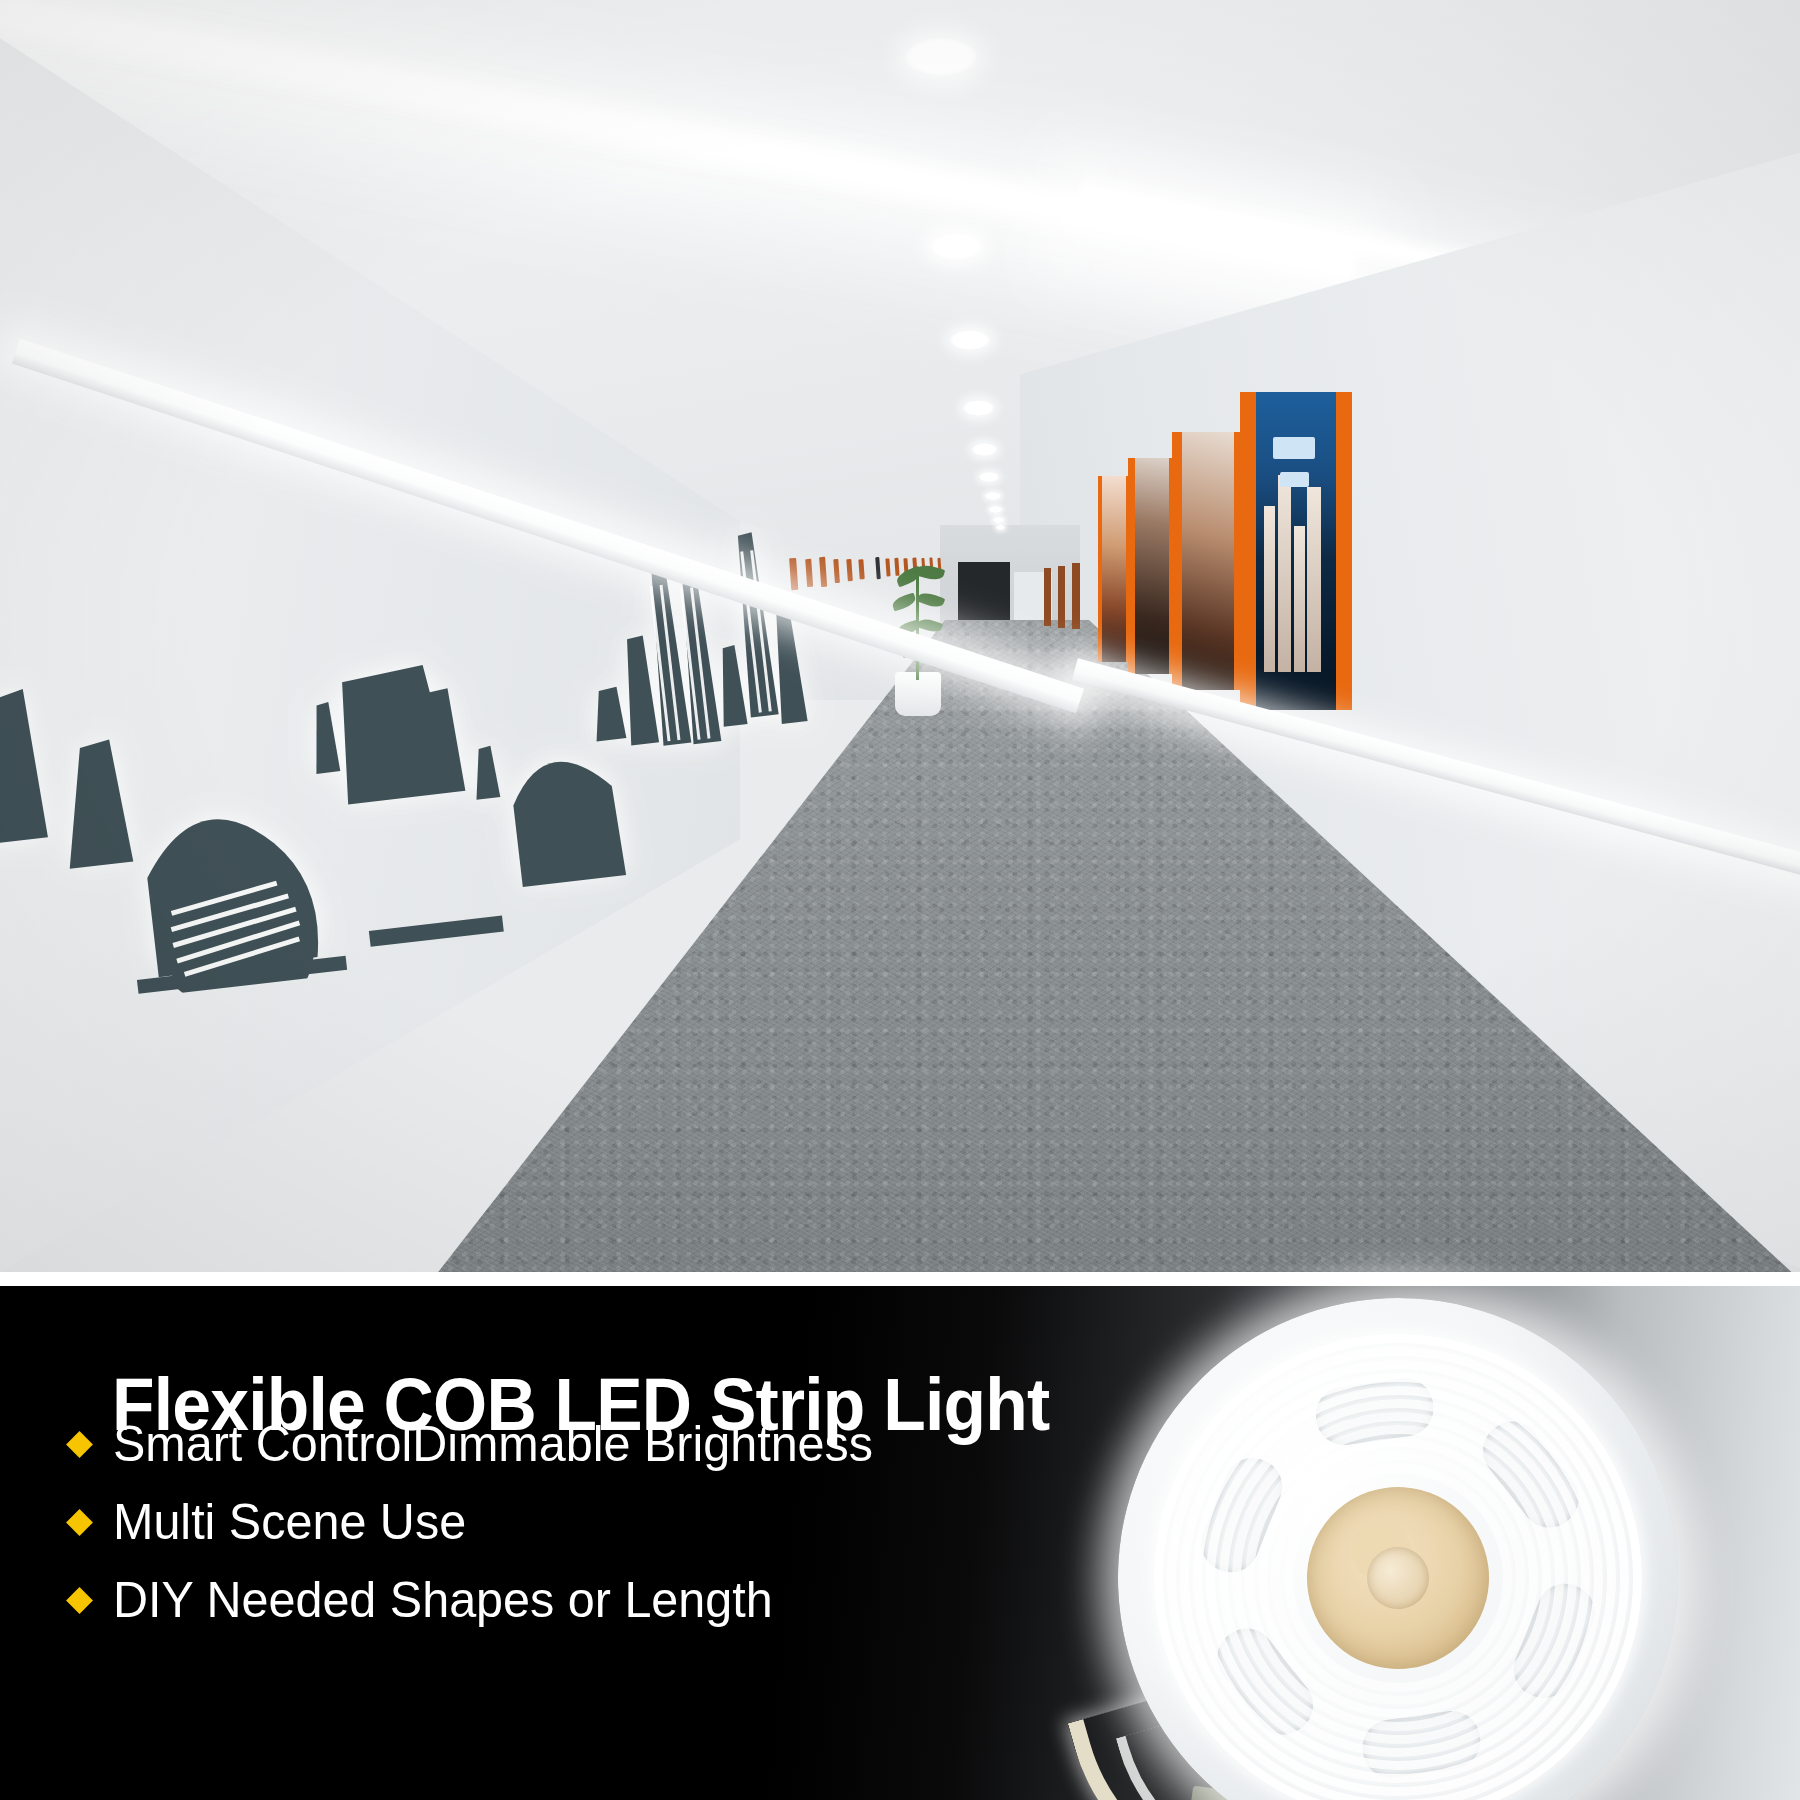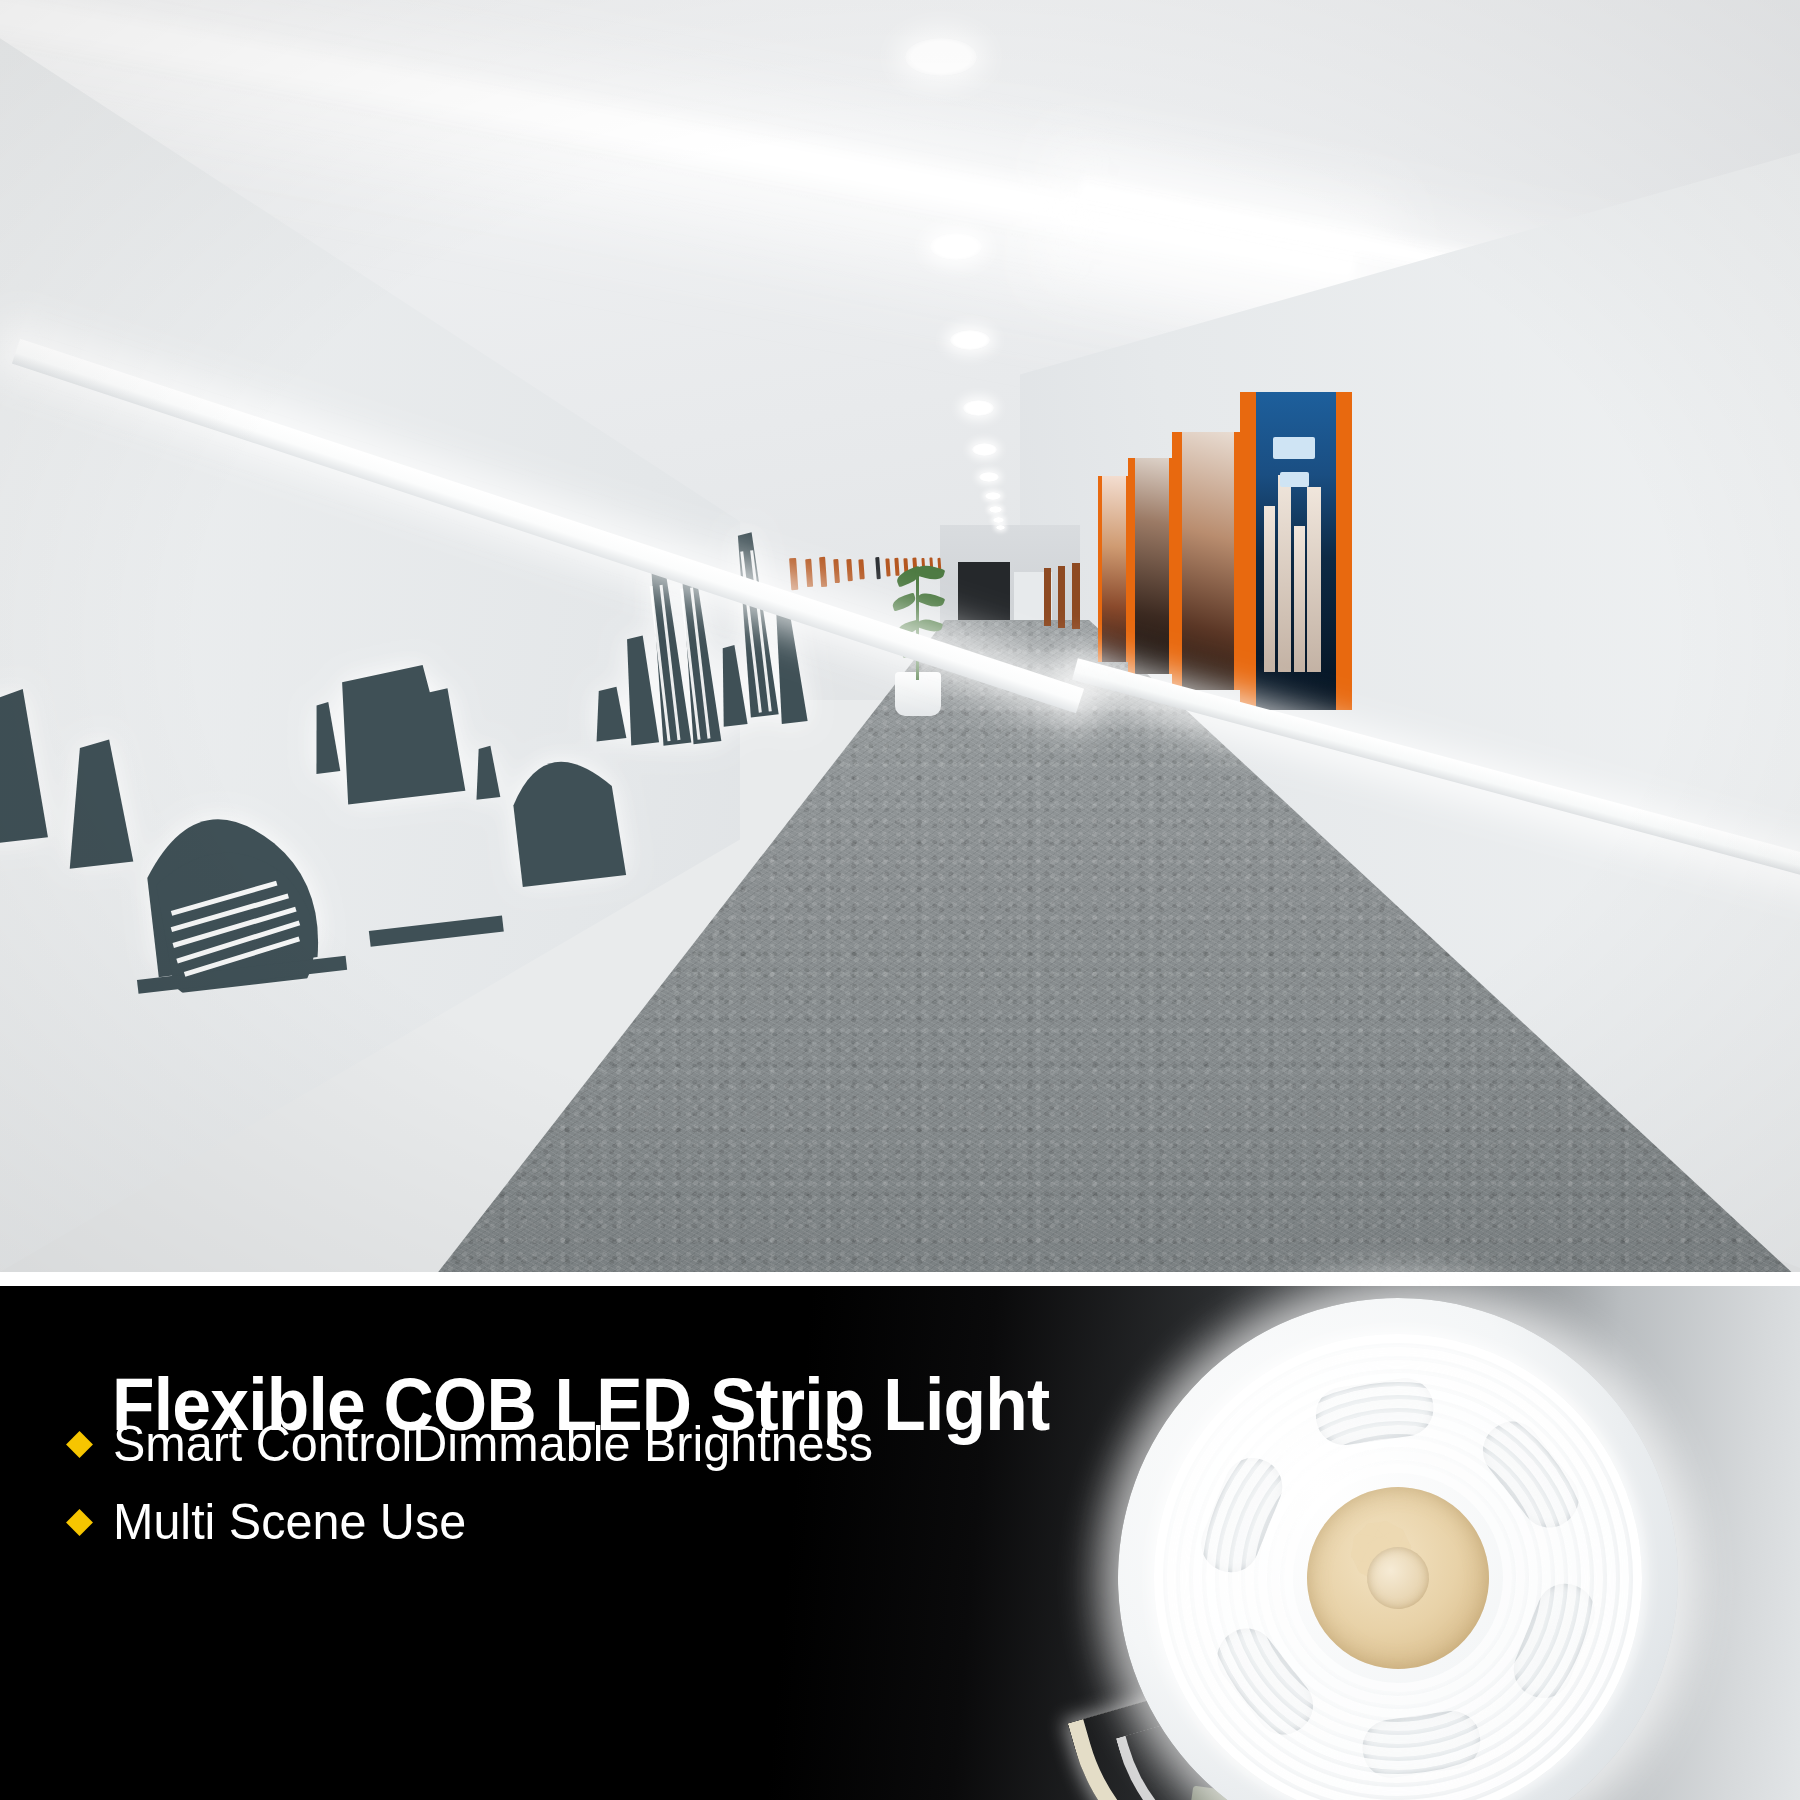--- a/index.html
+++ b/index.html
@@ -639,20 +639,24 @@
 
   <div class="bullets" id="bullet-list">
       <div class="bullet-row">
         <span class="bullet-diamond" style="background: rgb(246, 197, 0);"></span>
         <span class="bullet-text">Smart ControlDimmable Brightness</span>
       </div>
       <div class="bullet-row">
         <span class="bullet-diamond" style="background: rgb(246, 197, 0);"></span>
         <span class="bullet-text">Multi Scene Use</span>
       </div>
+      <div class="bullet-row">
+        <span class="bullet-diamond" style="background: rgb(246, 197, 0);"></span>
+        <span class="bullet-text">DIY Needed Shapes or Length</span>
+      </div>
     </div>
 
   <div id="reel-wrap">
     <div class="reel-halo"></div>
     <div class="reel-tail"></div>
     <div class="reel-tail2"></div>
     <div class="reel-tail-label"></div>
     <div class="reel-flange">
       <span class="reel-spoke" style="transform:translate(0,-168px) rotate(0deg);"></span>
       <span class="reel-spoke" style="transform:translate(146px,-84px) rotate(60deg);"></span>

